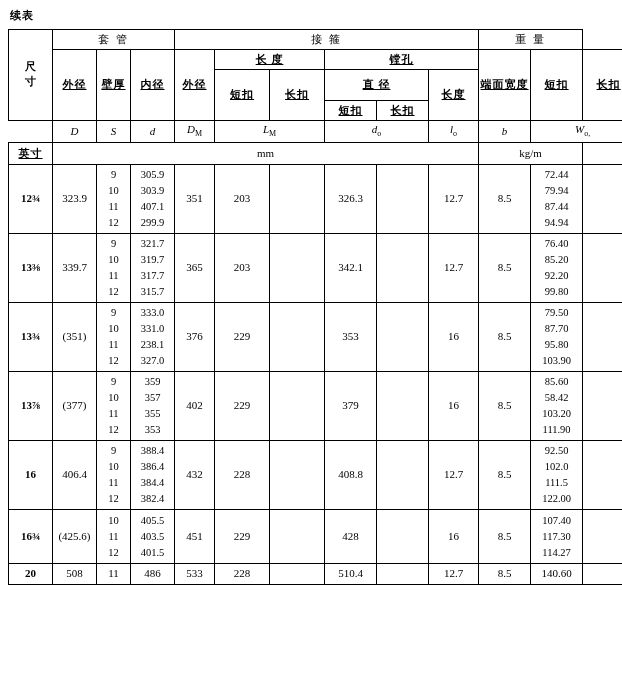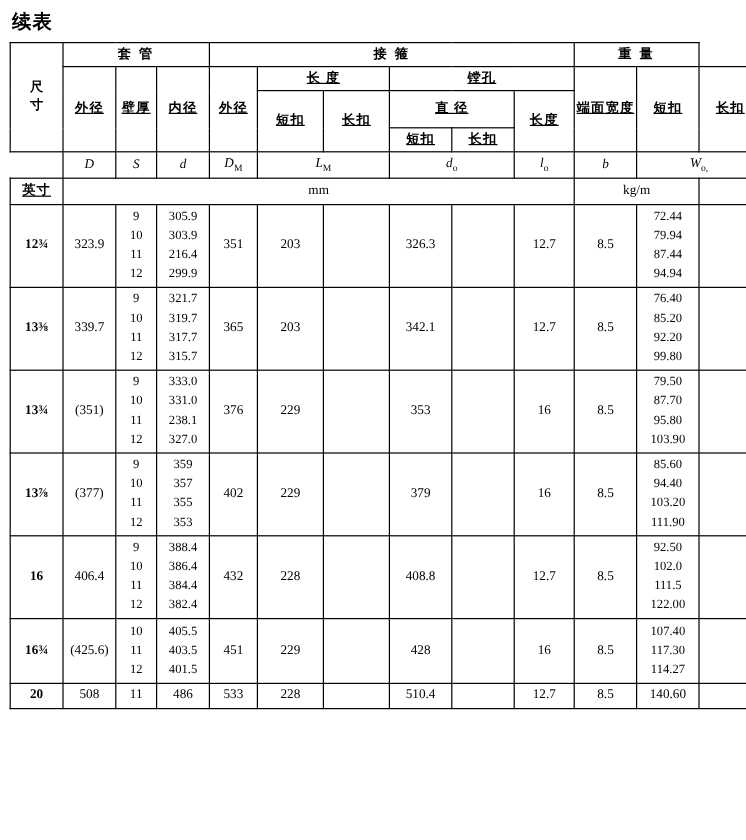--- a/index.html
+++ b/index.html
@@ -17,21 +17,21 @@
   }
   .page {
     position: relative;
     width: 622px;
     height: 700px;
     box-sizing: border-box;
     padding: 6px 8px 0 8px;
   }
   .cont-title {
     font-family: "DejaVu Sans", sans-serif;
-    font-size: 16px;
+    font-size: 11px;
     font-weight: bold;
     margin: 2px 0 6px 2px;
     letter-spacing: 1px;
   }
   table.main {
     border-collapse: collapse;
     width: 606px;
     table-layout: fixed;
   }
   table.main td, table.main th {
@@ -39,21 +39,21 @@
     text-align: center;
     vertical-align: middle;
     font-size: 11px;
     font-family: "Liberation Serif", serif;
     padding: 0;
     line-height: 1.25;
   }
   .hdr {
     font-family: "DejaVu Sans", sans-serif;
     font-size: 11px;
-    font-weight: bold;
+    font-weight: normal;
     letter-spacing: 2px;
   }
   .hdr-sm {
     font-family: "DejaVu Sans", sans-serif;
     font-size: 10.5px;
     font-weight: bold;
     letter-spacing: 1px;
     text-decoration: underline;
   }
   .sym {
@@ -203,21 +203,21 @@
           <div>9</div>
           <div>10</div>
           <div>11</div>
           <div>12</div>
         </div>
       </td>
       <td>
         <div class="stack">
           <div>305.9</div>
           <div>303.9</div>
-          <div>216.4</div>
+          <div>407.1</div>
           <div>299.9</div>
         </div>
       </td>
       <td class="num">351</td>
       <td class="num">203</td>
       <td class="num"></td>
       <td class="num">326.3</td>
       <td class="num"></td>
       <td class="num">12.7</td>
       <td class="num">8.5</td>
@@ -331,21 +331,21 @@
       <td class="num">402</td>
       <td class="num">229</td>
       <td class="num"></td>
       <td class="num">379</td>
       <td class="num"></td>
       <td class="num">16</td>
       <td class="num">8.5</td>
       <td>
         <div class="stack">
           <div>85.60</div>
-          <div>94.40</div>
+          <div>58.42</div>
           <div>103.20</div>
           <div>111.90</div>
         </div>
       </td>
       <td class="num"></td>
       <td style="border:none"></td>
     </tr>
 
     <tr class="grp-row">
       <td class="size-label">16</td>

